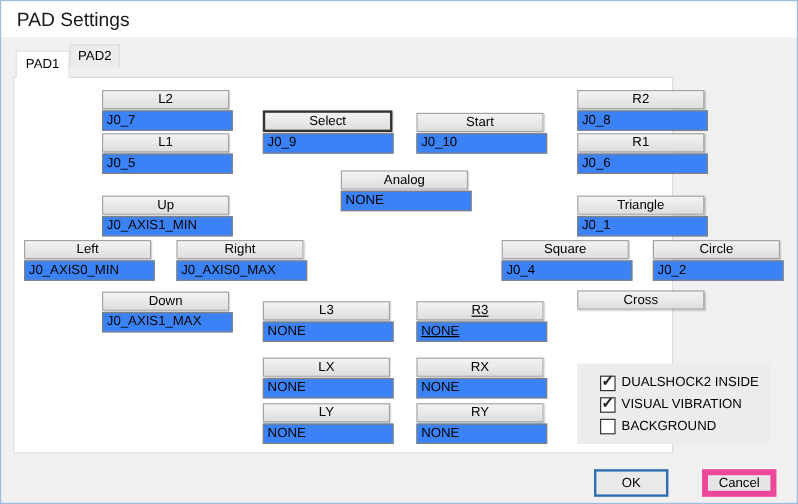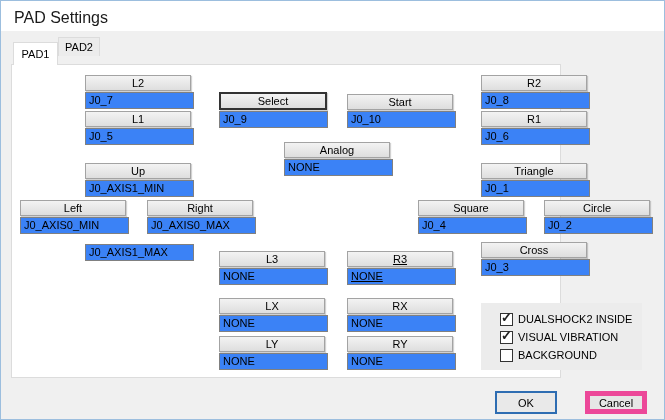--- a/index.html
+++ b/index.html
@@ -158,25 +158,25 @@
     </div>
     <div class="pair pos-square">
       <button class="keybtn">Square</button>
       <div class="val">J0_4</div>
     </div>
     <div class="pair pos-circle">
       <button class="keybtn">Circle</button>
       <div class="val">J0_2</div>
     </div>
     <div class="pair pos-down">
+      <button class="keybtn">Down</button>
       <div class="val">J0_AXIS1_MAX</div>
     </div>
     <div class="pair pos-cross">
       <button class="keybtn">Cross</button>
-      <div class="val">J0_3</div>
     </div>
     <div class="pair pos-l3">
       <button class="keybtn">L3</button>
       <div class="val">NONE</div>
     </div>
     <div class="pair pos-r3">
       <button class="keybtn">R3</button>
       <div class="val">NONE</div>
     </div>
     <div class="pair pos-lx">

